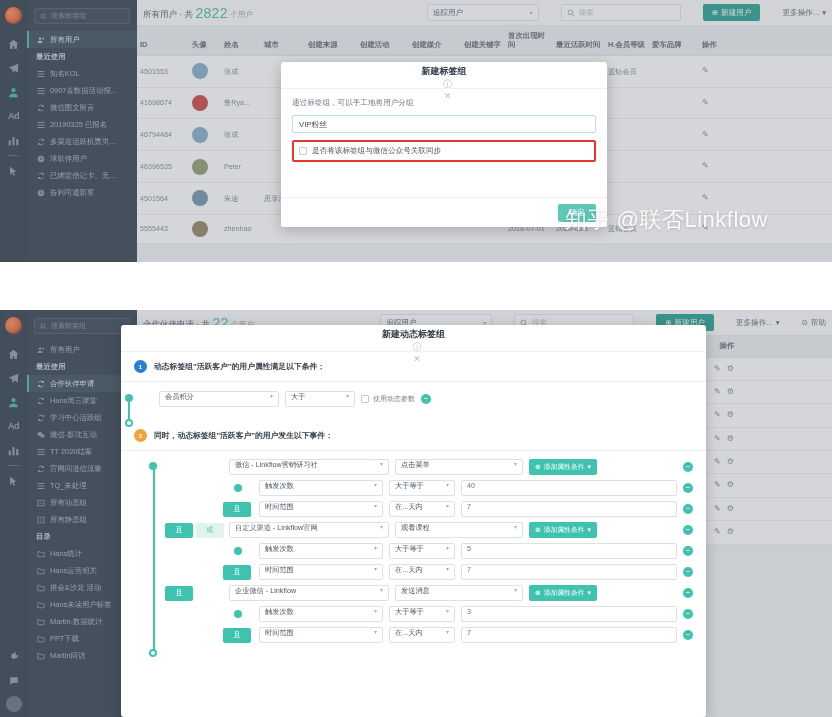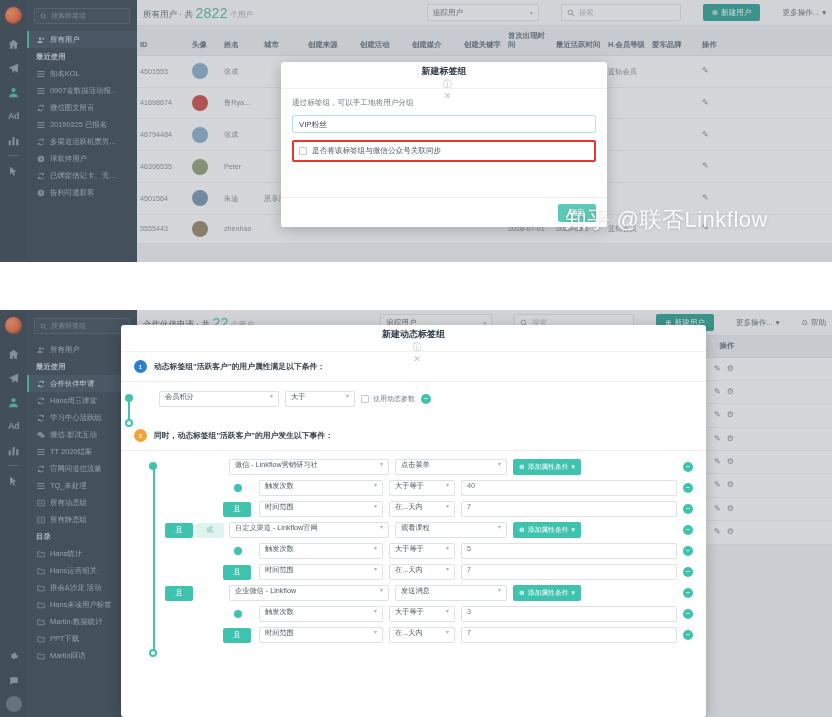--- a/index.html
+++ b/index.html
@@ -171,21 +171,21 @@
   .fld {
     height: 16px; background: #fff; border: 1px solid #dde1e5; border-radius: 2px;
     display: flex; align-items: flex-start; padding: 0 5px; font-size: 7.2px; color: #4e5961;
     white-space: nowrap; overflow: hidden;
   }
   .fld .car { margin-left: auto; padding-left: 5px; color: #a9b2ba; font-size: 6px; }
   .w-attr  { width: 120px; }
   .w-op    { width: 70px; }
   .w-val   { flex: 1 1 auto; color: #6b757d; }
   .w-chan  { width: 160px; }
-  .w-evt   { width: 112px; }
+  .w-evt   { width: 128px; }
   .w-sub   { width: 124px; }
   .w-subop { width: 66px; }
 
   .chk-inline { display: flex; align-items: center; gap: 4px; font-size: 7px; color: #7b848c; white-space: nowrap; }
   .minus {
     width: 10px; height: 10px; border-radius: 50%; background: #3fc3ae; flex: none;
     display:flex; align-items:center; justify-content:center; color:#fff; font-size:8px; line-height:0;
   }
   .btn-addattr {
     height: 16px; background: #3fc3ae; color: #fff; border-radius: 2px;

